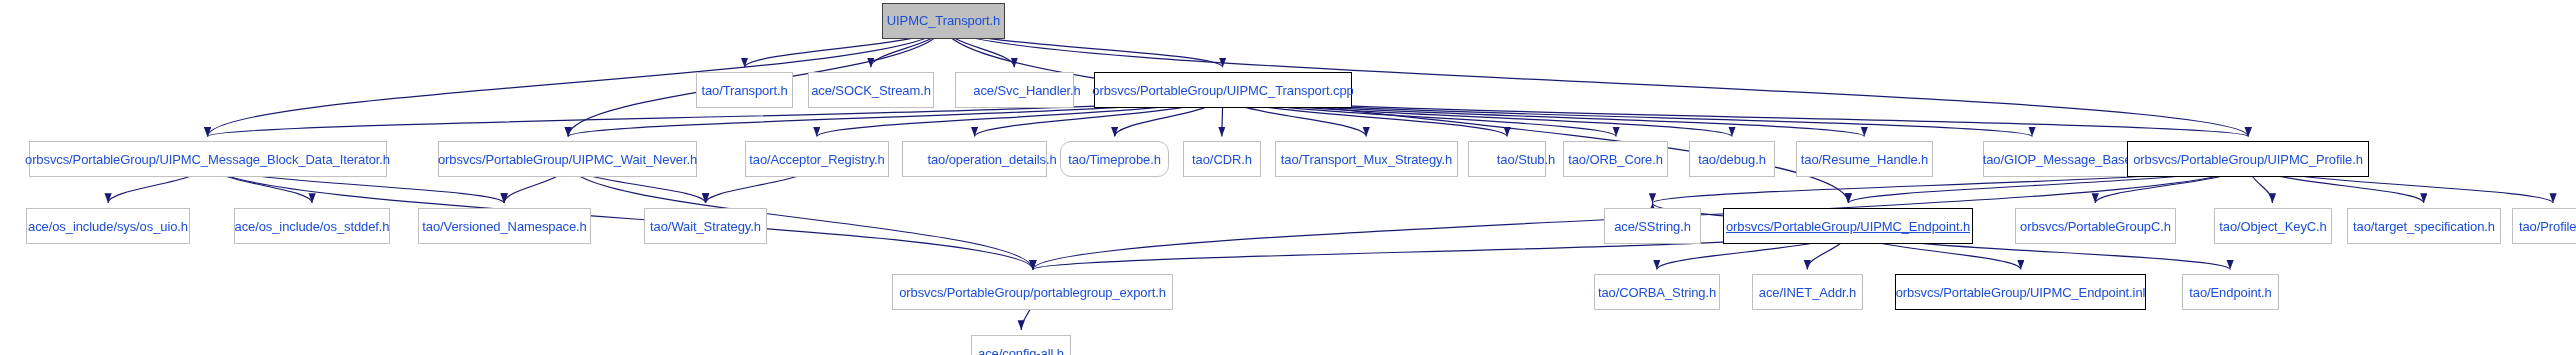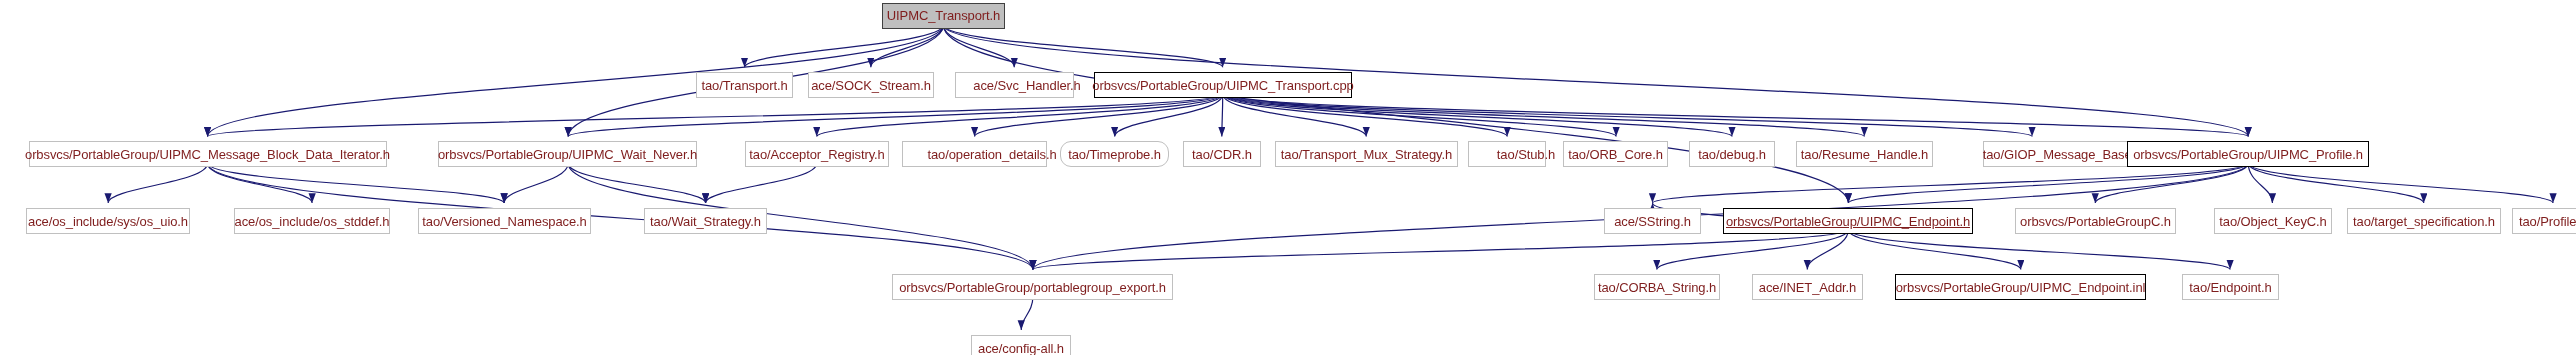--- a/index.html
+++ b/index.html
@@ -22,24 +22,24 @@
     width: 2576px;
     height: 355px;
     pointer-events: none;
   }
   .node {
     position: absolute;
     box-sizing: border-box;
     display: flex;
     align-items: center;
     justify-content: center;
-    height: 26px;
+    height: 36px;
     background: #ffffff;
     border: 0.9px solid #c0c0c0;
-    color: #7f1d1d;
+    color: #1d4ed8;
     font-size: 13px;
     line-height: 1;
     white-space: nowrap;
     padding: 0 6px;
     letter-spacing: -0.1px;
   }
   .node.root {
     background: #bfbfbf;
     border: 0.9px solid #404040;
   }

